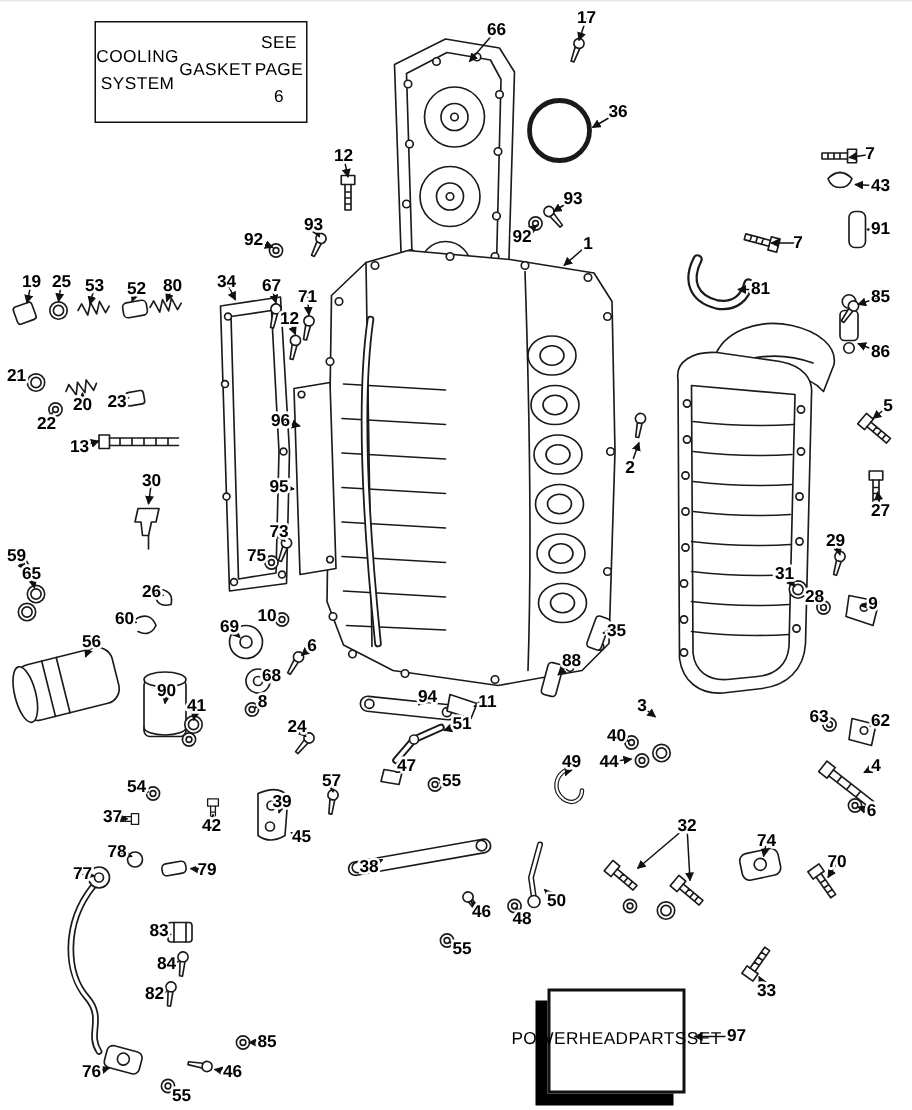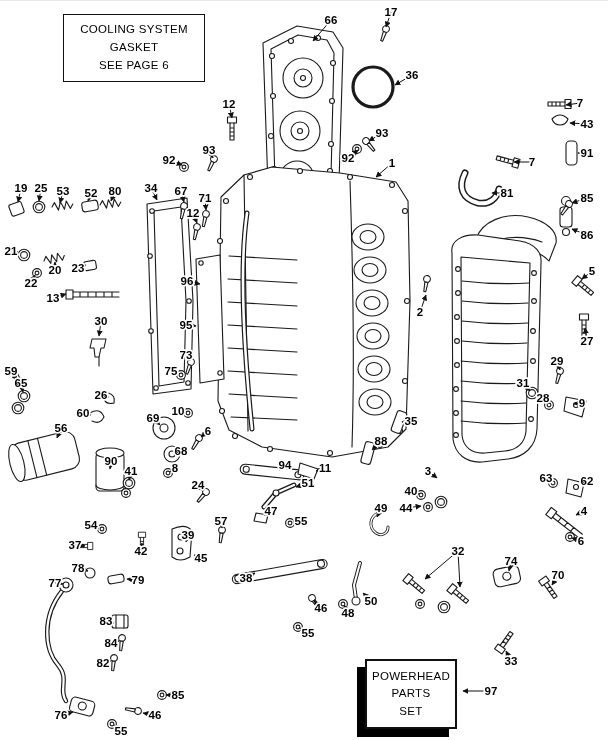--- a/index.html
+++ b/index.html
@@ -4,24 +4,24 @@
 <style>
   html,body{margin:0;padding:0;background:#e8e8e8;}
   .page{position:relative;width:608px;height:740px;background:#ffffff;margin:1px auto;overflow:hidden;
         font-family:"Liberation Sans",sans-serif;}
   svg{position:absolute;left:0;top:0;}
   .art{stroke:#1a1a1a;fill:none;stroke-width:1.1;stroke-linejoin:round;stroke-linecap:round;}
   .leader{stroke:#111;stroke-width:1;marker-end:url(#arr);}
   .callout{font:bold 11.5px "Liberation Sans",sans-serif;fill:#000;text-anchor:middle;
            dominant-baseline:central;paint-order:stroke;stroke:#fff;stroke-width:3.5;stroke-linejoin:round;}
   .note-box{position:absolute;left:63px;top:13px;width:140px;height:66px;border:1.5px solid #111;
-            background:#fff;display:flex;flex-direction:column;justify-content:center;align-items:center;
+            background:#fff;display:flex;flex-direction:row;justify-content:center;align-items:center;
             font-size:11.5px;letter-spacing:.3px;line-height:1.55;color:#000;text-align:center;}
   .gasket-box{position:absolute;left:365px;top:658px;width:88px;height:66px;border:2px solid #111;
-              background:#fff;box-shadow:-8px 8px 0 #000;display:flex;flex-direction:column;
+              background:#fff;box-shadow:-8px 8px 0 #000;display:flex;flex-direction:row;
               justify-content:center;align-items:center;font-size:11.5px;letter-spacing:.3px;
               line-height:1.5;color:#000;text-align:center;}
 </style>
 </head>
 <body>
 
 <div class="page">
 
   <svg width="608" height="740" viewBox="0 0 608 740">
     <defs>

